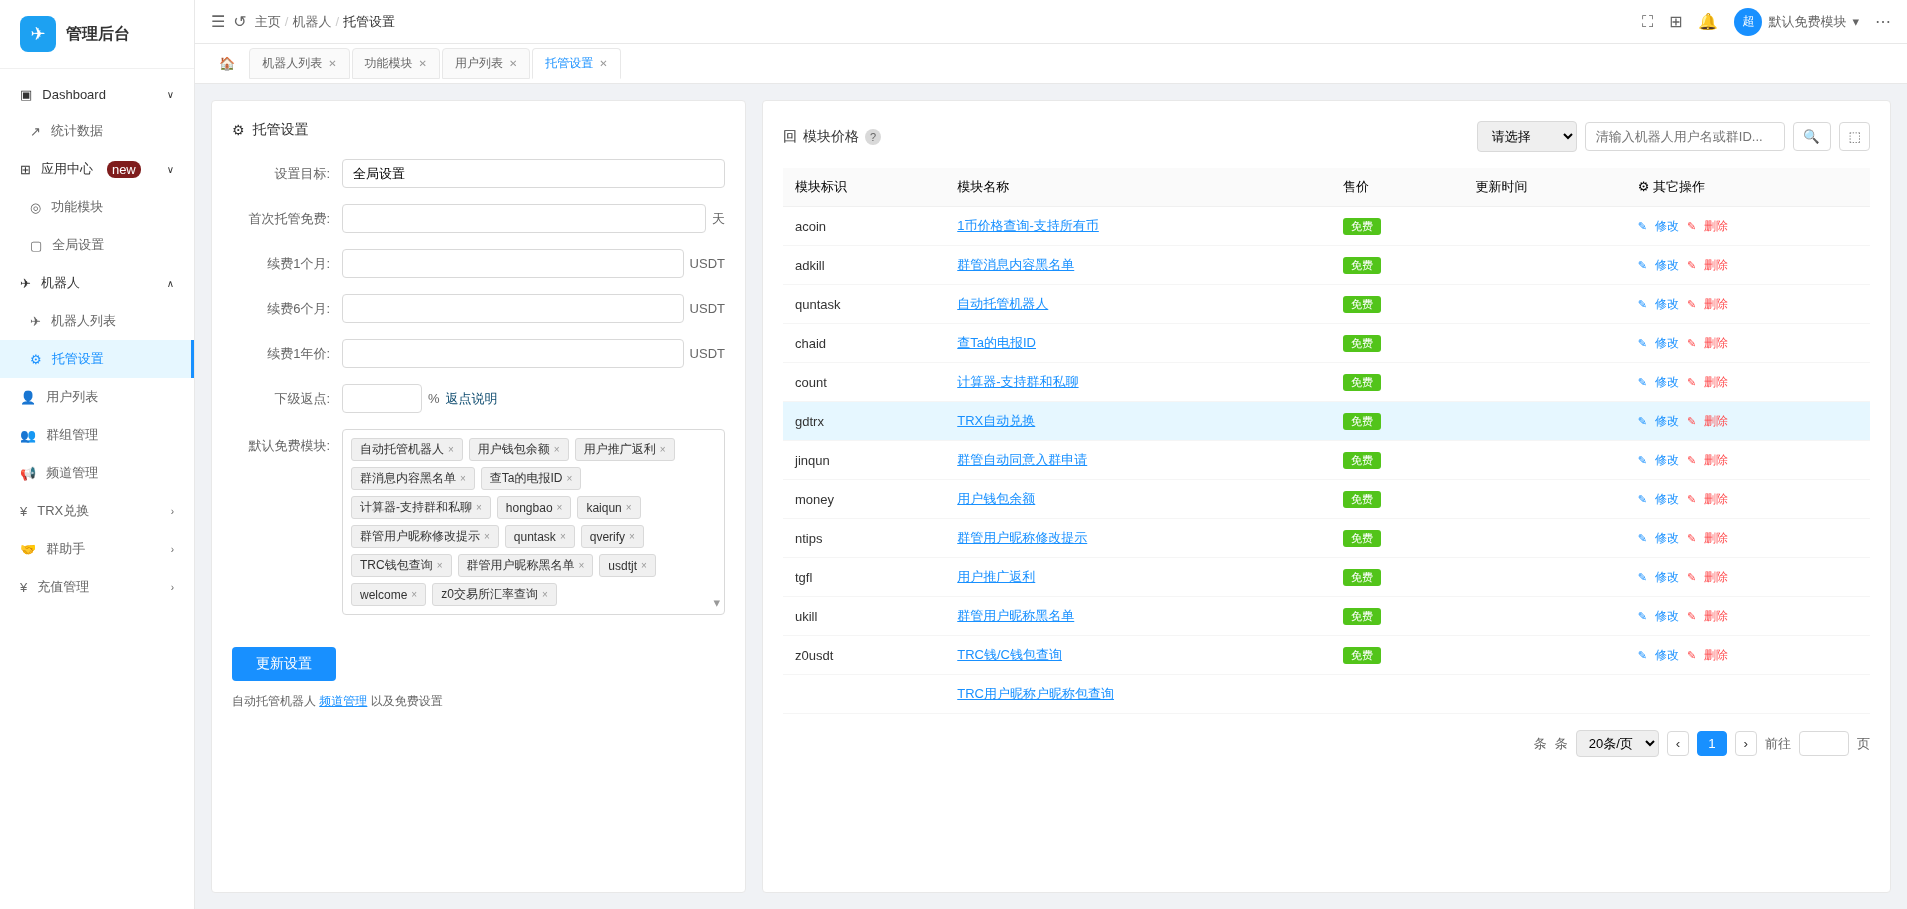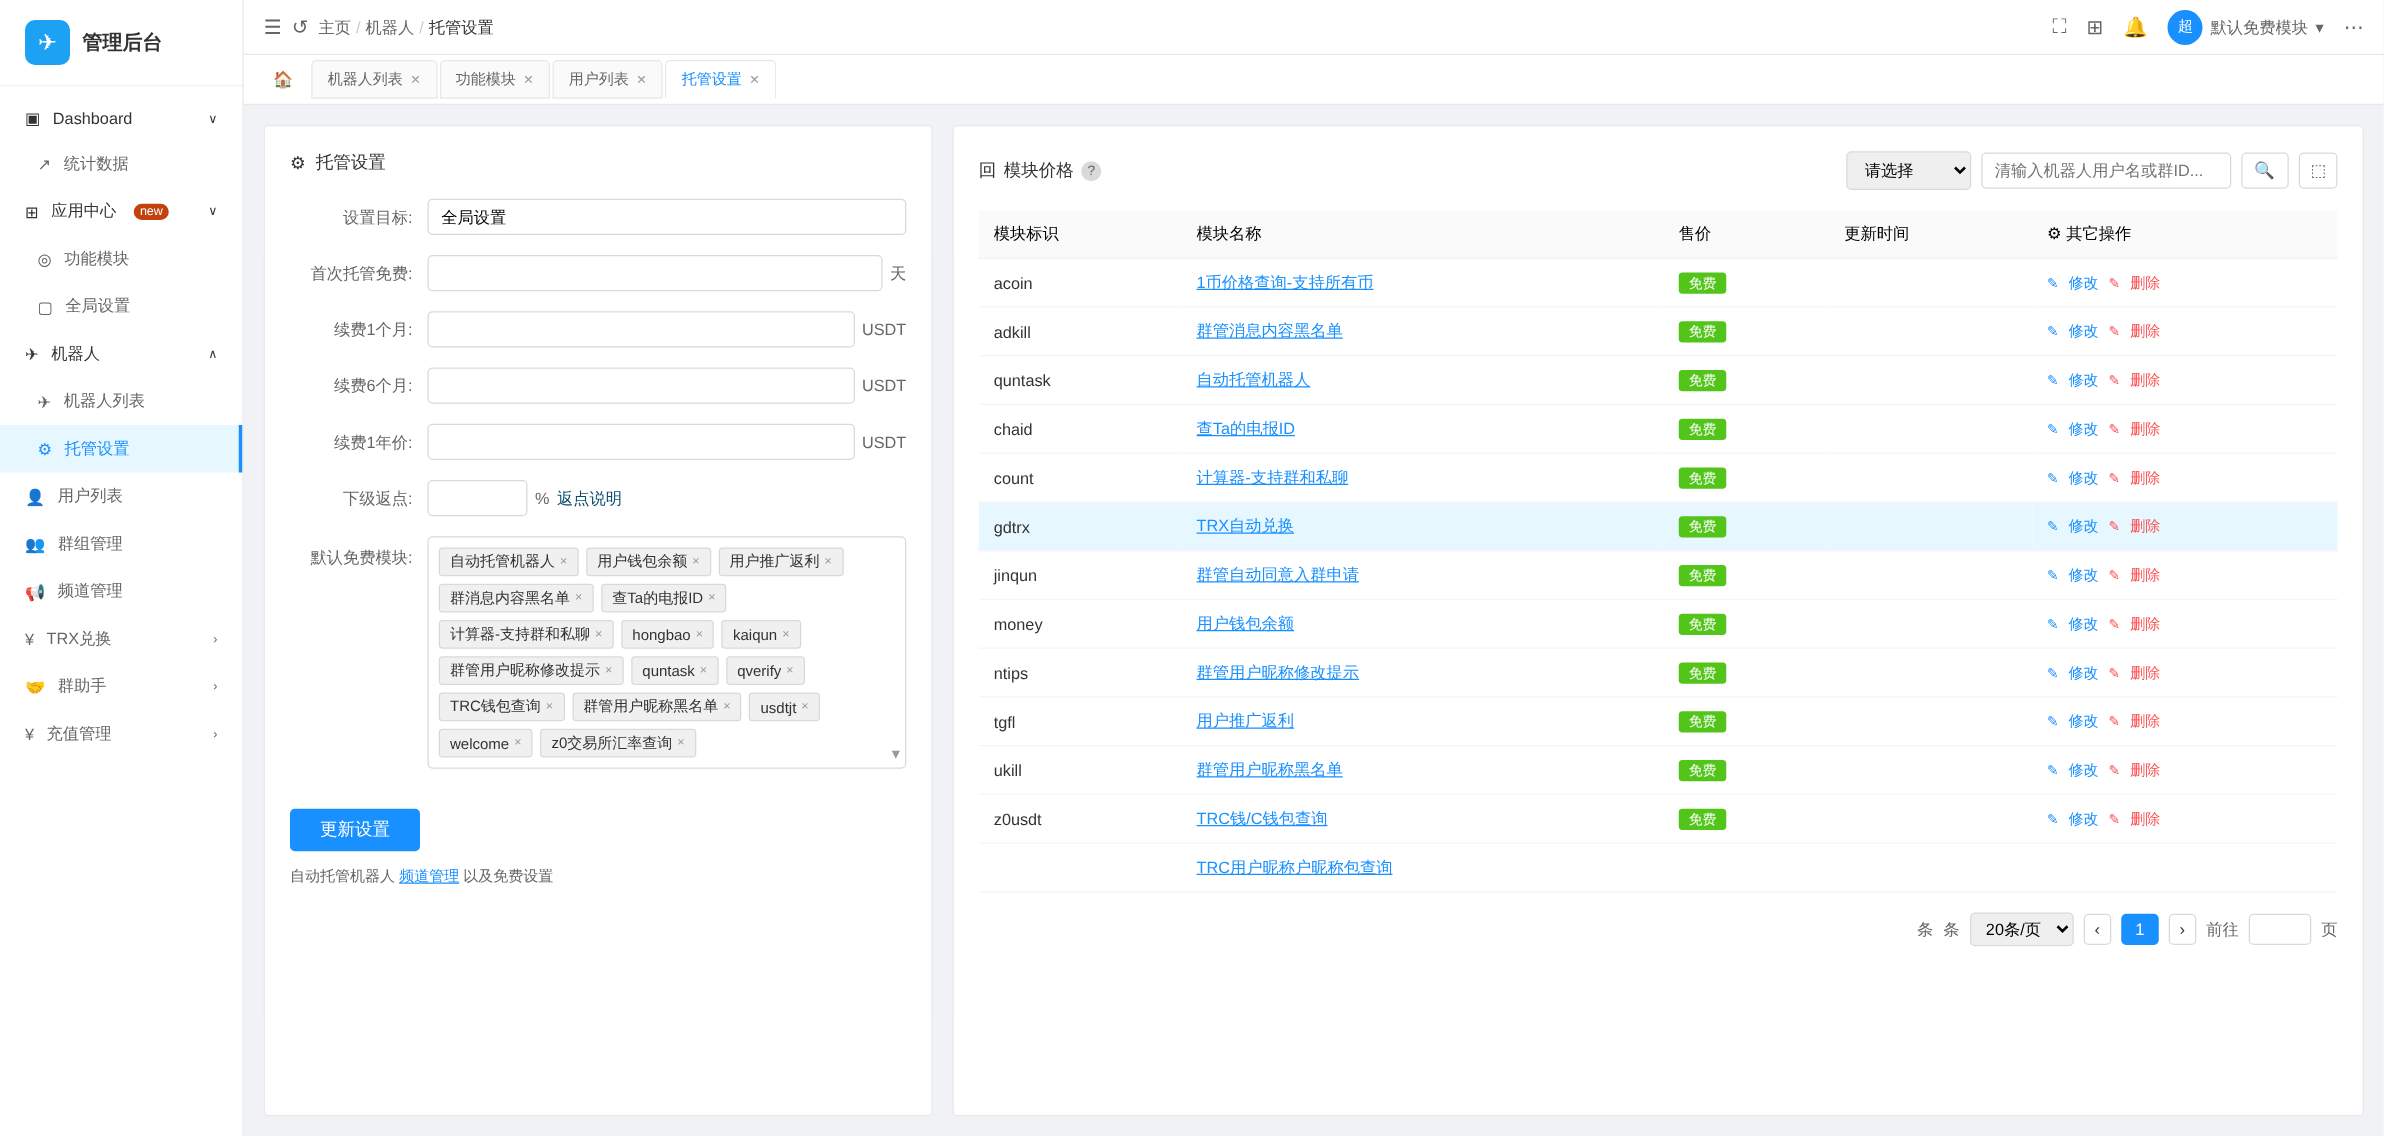--- a/index.html
+++ b/index.html
@@ -8,21 +8,21 @@
     
     .sidebar { width: 195px; background: #fff; border-right: 1px solid #e8e8e8; display: flex; flex-direction: column; flex-shrink: 0; height: 100vh; overflow-y: auto; }
     .sidebar-logo { display: flex; align-items: center; padding: 16px 20px; border-bottom: 1px solid #f0f0f0; gap: 10px; }
     .sidebar-logo-icon { width: 36px; height: 36px; background: #1da1f2; border-radius: 8px; display: flex; align-items: center; justify-content: center; color: white; font-size: 18px; }
     .sidebar-logo-text { font-size: 16px; font-weight: 600; color: #333; }
     .sidebar-section { padding: 8px 0; }
     .sidebar-item { display: flex; align-items: center; padding: 10px 20px; cursor: pointer; color: #666; gap: 10px; font-size: 13px; position: relative; }
     .sidebar-item.active { color: #1890ff; background: #e6f7ff; border-right: 3px solid #1890ff; }
     .sidebar-item.section-header { font-weight: 500; color: #333; }
     .sidebar-item .arrow { margin-left: auto; font-size: 10px; }
-    .sidebar-item .new-badge { background: #c2410c; color: white; font-size: 10px; padding: 1px 5px; border-radius: 8px; margin-left: 4px; }
+    .sidebar-item .new-badge { background: #7f1d1d; color: white; font-size: 13px; padding: 1px 5px; border-radius: 8px; margin-left: 4px; }
     .sidebar-sub { padding-left: 30px; }
 
     
     .main { flex: 1; display: flex; flex-direction: column; overflow: hidden; }
 
     
     .topbar { background: #fff; border-bottom: 1px solid #e8e8e8; padding: 0 16px; display: flex; align-items: center; justify-content: space-between; height: 44px; flex-shrink: 0; }
     .topbar-left { display: flex; align-items: center; gap: 8px; color: #666; font-size: 13px; }
     .topbar-icon { cursor: pointer; color: #666; font-size: 16px; }
     .topbar-right { display: flex; align-items: center; gap: 16px; color: #666; }

